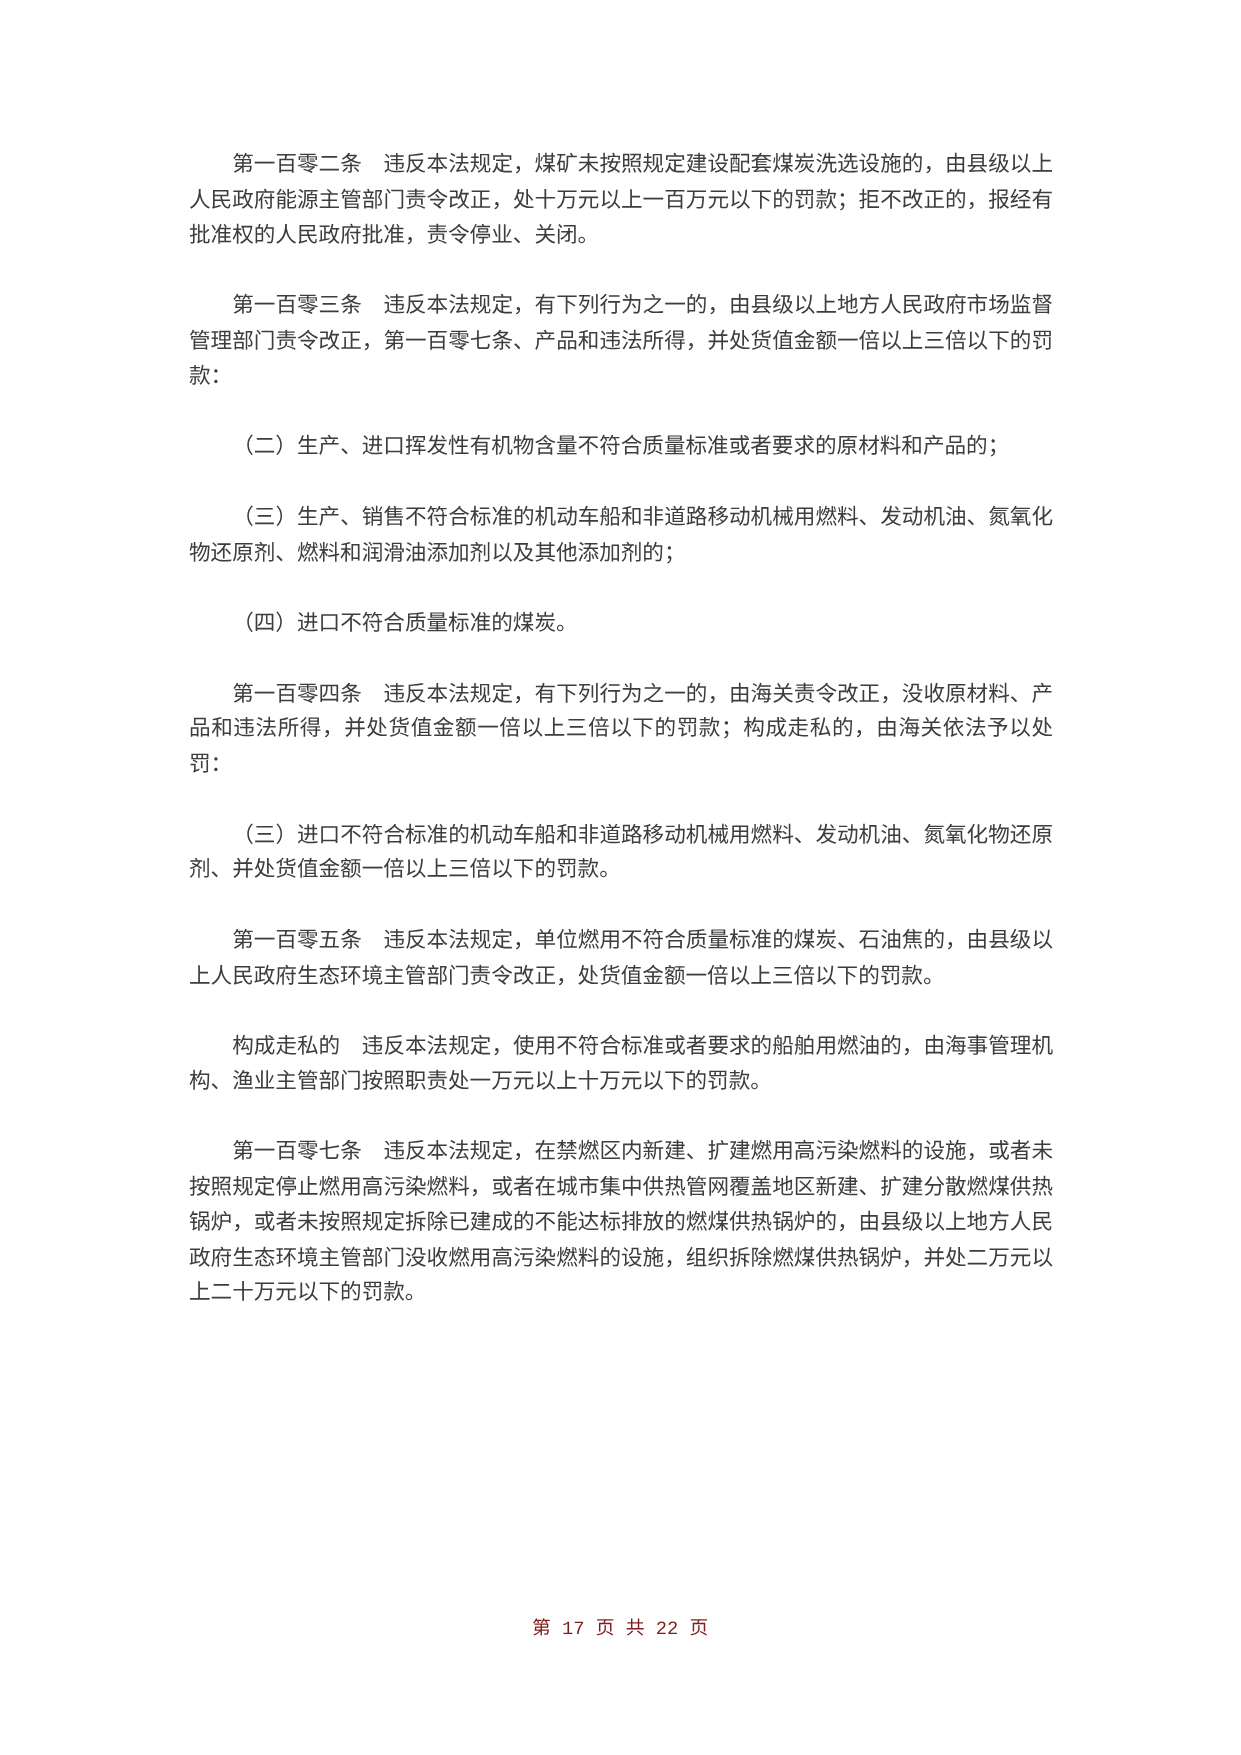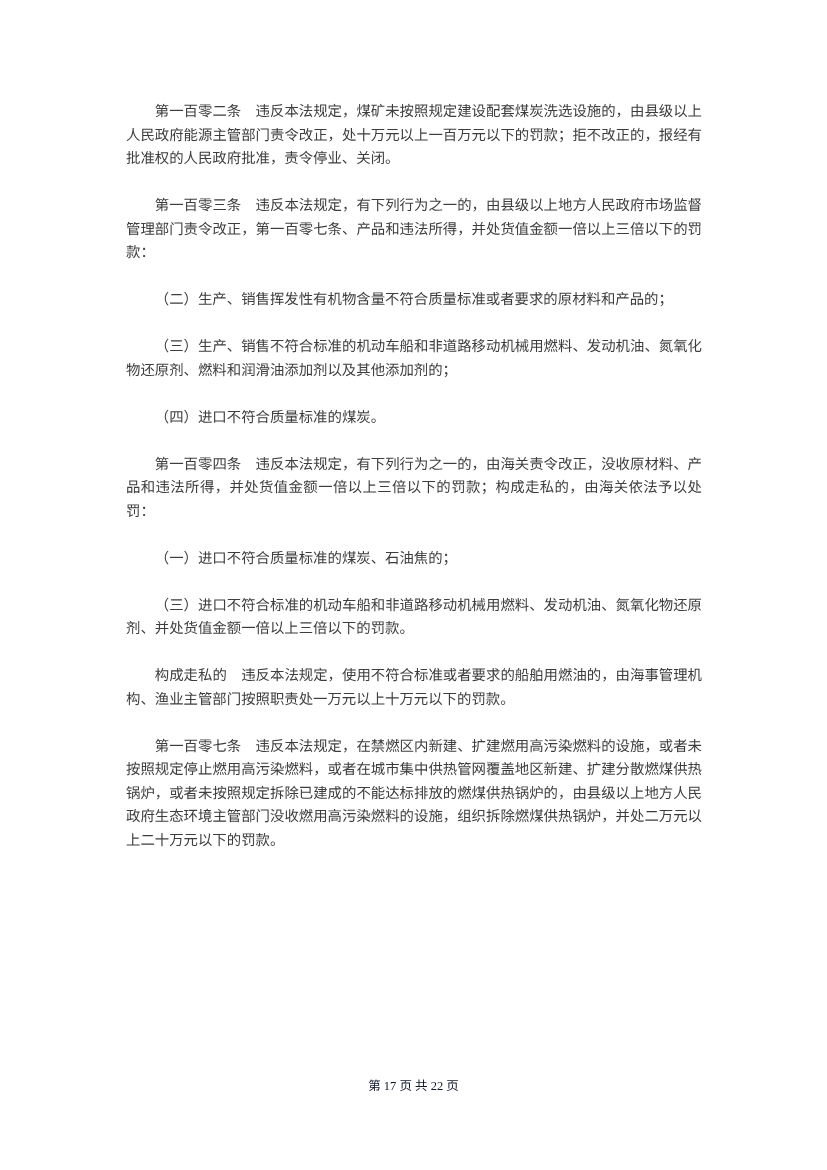--- a/index.html
+++ b/index.html
@@ -6,21 +6,21 @@
     margin: 0;
     padding: 0;
     background: #ffffff;
   }
   .page {
     position: relative;
     width: 827px;
     height: 1170px;
     background: #ffffff;
     overflow: hidden;
-    font-family: Liberation Serif, serif;
+    font-family: Liberation Mono, monospace;
     color: #3d3d3d;
   }
   .content {
     position: absolute;
     left: 126px;
     top: 100px;
     width: 576px;
   }
   .content p {
     margin: 0 0 23.5px 0;
@@ -31,33 +31,33 @@
     word-break: break-all;
   }
   .footer {
     position: absolute;
     left: 0;
     top: 1078px;
     width: 100%;
     text-align: center;
     font-size: 12.5px;
     line-height: 16px;
-    color: #0f172a;
+    color: #7f1d1d;
   }
 </style>
 </head>
 <body>
 
 <div class="page">
   <div class="content">
     <p>第一百零二条　违反本法规定，煤矿未按照规定建设配套煤炭洗选设施的，由县级以上人民政府能源主管部门责令改正，处十万元以上一百万元以下的罚款；拒不改正的，报经有批准权的人民政府批准，责令停业、关闭。</p>
     <p>第一百零三条　违反本法规定，有下列行为之一的，由县级以上地方人民政府市场监督管理部门责令改正，第一百零七条、产品和违法所得，并处货值金额一倍以上三倍以下的罚款：</p>
-    <p>（二）生产、销售挥发性有机物含量不符合质量标准或者要求的原材料和产品的；</p>
+    <p>（二）生产、进口挥发性有机物含量不符合质量标准或者要求的原材料和产品的；</p>
     <p>（三）生产、销售不符合标准的机动车船和非道路移动机械用燃料、发动机油、氮氧化物还原剂、燃料和润滑油添加剂以及其他添加剂的；</p>
     <p>（四）进口不符合质量标准的煤炭。</p>
     <p>第一百零四条　违反本法规定，有下列行为之一的，由海关责令改正，没收原材料、产品和违法所得，并处货值金额一倍以上三倍以下的罚款；构成走私的，由海关依法予以处罚：</p>
-    <p>（一）进口不符合质量标准的煤炭、石油焦的；</p>
     <p>（三）进口不符合标准的机动车船和非道路移动机械用燃料、发动机油、氮氧化物还原剂、并处货值金额一倍以上三倍以下的罚款。</p>
+    <p>第一百零五条　违反本法规定，单位燃用不符合质量标准的煤炭、石油焦的，由县级以上人民政府生态环境主管部门责令改正，处货值金额一倍以上三倍以下的罚款。</p>
     <p>构成走私的　违反本法规定，使用不符合标准或者要求的船舶用燃油的，由海事管理机构、渔业主管部门按照职责处一万元以上十万元以下的罚款。</p>
     <p>第一百零七条　违反本法规定，在禁燃区内新建、扩建燃用高污染燃料的设施，或者未按照规定停止燃用高污染燃料，或者在城市集中供热管网覆盖地区新建、扩建分散燃煤供热锅炉，或者未按照规定拆除已建成的不能达标排放的燃煤供热锅炉的，由县级以上地方人民政府生态环境主管部门没收燃用高污染燃料的设施，组织拆除燃煤供热锅炉，并处二万元以上二十万元以下的罚款。</p>
   </div>
   <div class="footer">第 17 页 共 22 页</div>
 </div>
 
 </body></html>

